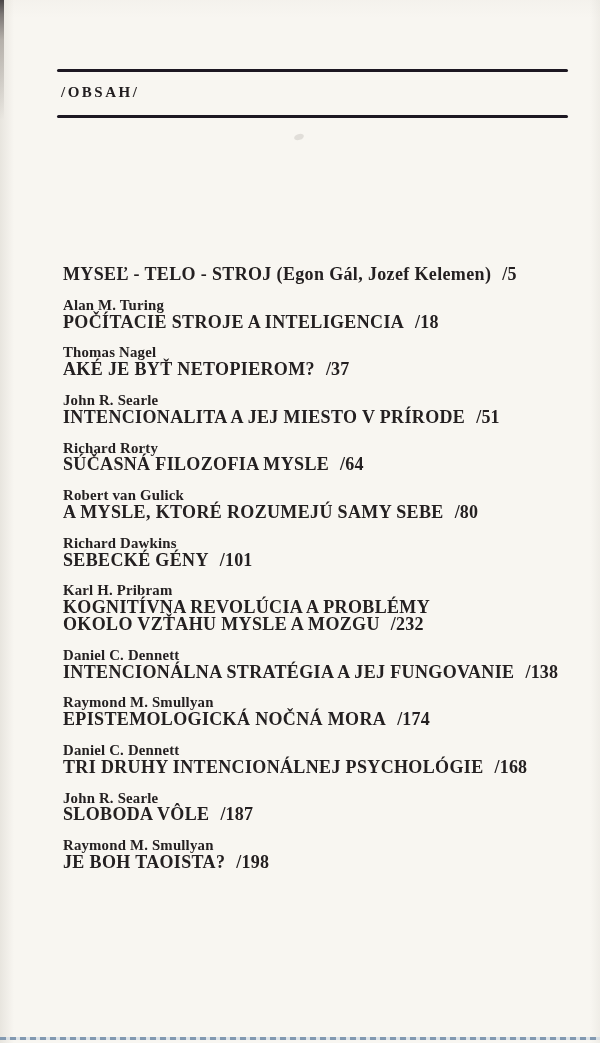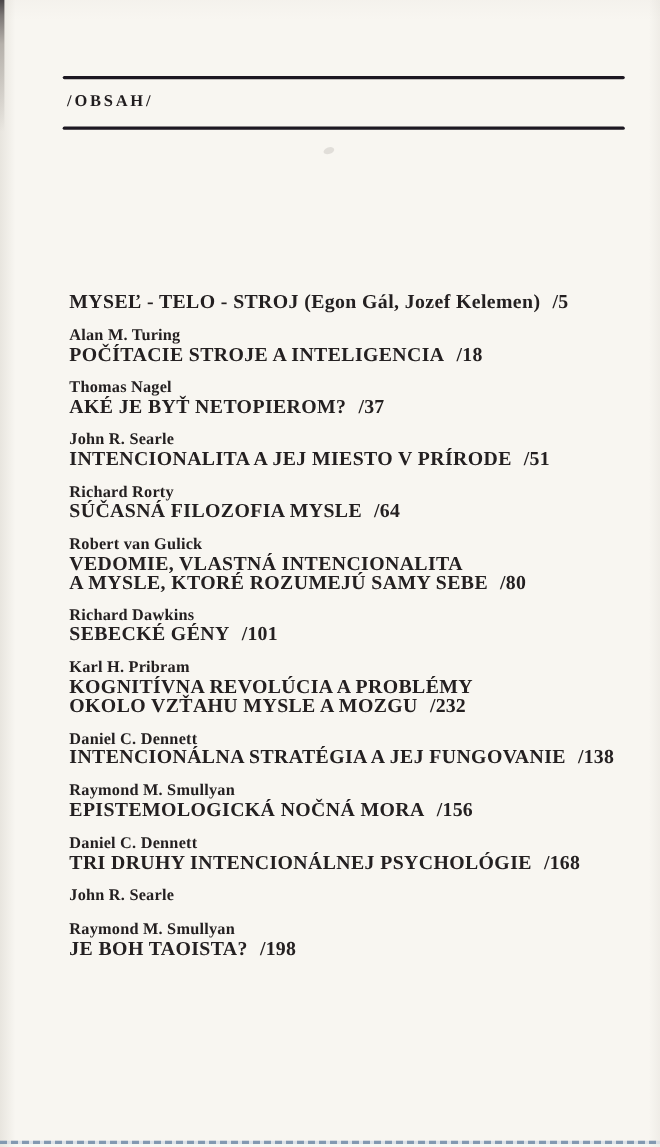--- a/index.html
+++ b/index.html
@@ -92,21 +92,20 @@
     <div class="line title"><span>INTENCIONALITA A JEJ MIESTO V PRÍRODE</span><span class="pref">/51</span></div>
   </div>
 
   <div class="entry">
     <div class="line author">Richard Rorty</div>
     <div class="line title"><span>SÚČASNÁ FILOZOFIA MYSLE</span><span class="pref">/64</span></div>
   </div>
 
   <div class="entry">
     <div class="line author">Robert van Gulick</div>
-    <div class="line title"><span>VEDOMIE, VLASTNÁ INTENCIONALITA</span></div>
     <div class="line title"><span>A MYSLE, KTORÉ ROZUMEJÚ SAMY SEBE</span><span class="pref">/80</span></div>
   </div>
 
   <div class="entry">
     <div class="line author">Richard Dawkins</div>
     <div class="line title"><span>SEBECKÉ GÉNY</span><span class="pref">/101</span></div>
   </div>
 
   <div class="entry">
     <div class="line author">Karl H. Pribram</div>
@@ -114,30 +113,31 @@
     <div class="line title"><span>OKOLO VZŤAHU MYSLE A MOZGU</span><span class="pref">/232</span></div>
   </div>
 
   <div class="entry">
     <div class="line author">Daniel C. Dennett</div>
     <div class="line title"><span>INTENCIONÁLNA STRATÉGIA A JEJ FUNGOVANIE</span><span class="pref">/138</span></div>
   </div>
 
   <div class="entry">
     <div class="line author">Raymond M. Smullyan</div>
-    <div class="line title"><span>EPISTEMOLOGICKÁ NOČNÁ MORA</span><span class="pref">/156</span></div>
+    <div class="line title"><span>EPISTEMOLOGICKÁ NOČNÁ MORA</span><span class="pref">/174</span></div>
   </div>
 
   <div class="entry">
     <div class="line author">Daniel C. Dennett</div>
     <div class="line title"><span>TRI DRUHY INTENCIONÁLNEJ PSYCHOLÓGIE</span><span class="pref">/168</span></div>
   </div>
 
   <div class="entry">
     <div class="line author">John R. Searle</div>
+    <div class="line title"><span>SLOBODA VÔLE</span><span class="pref">/187</span></div>
   </div>
 
   <div class="entry">
     <div class="line author">Raymond M. Smullyan</div>
     <div class="line title"><span>JE BOH TAOISTA?</span><span class="pref">/198</span></div>
   </div>
 
 </div>
 
 <div class="dotted-line"></div>

